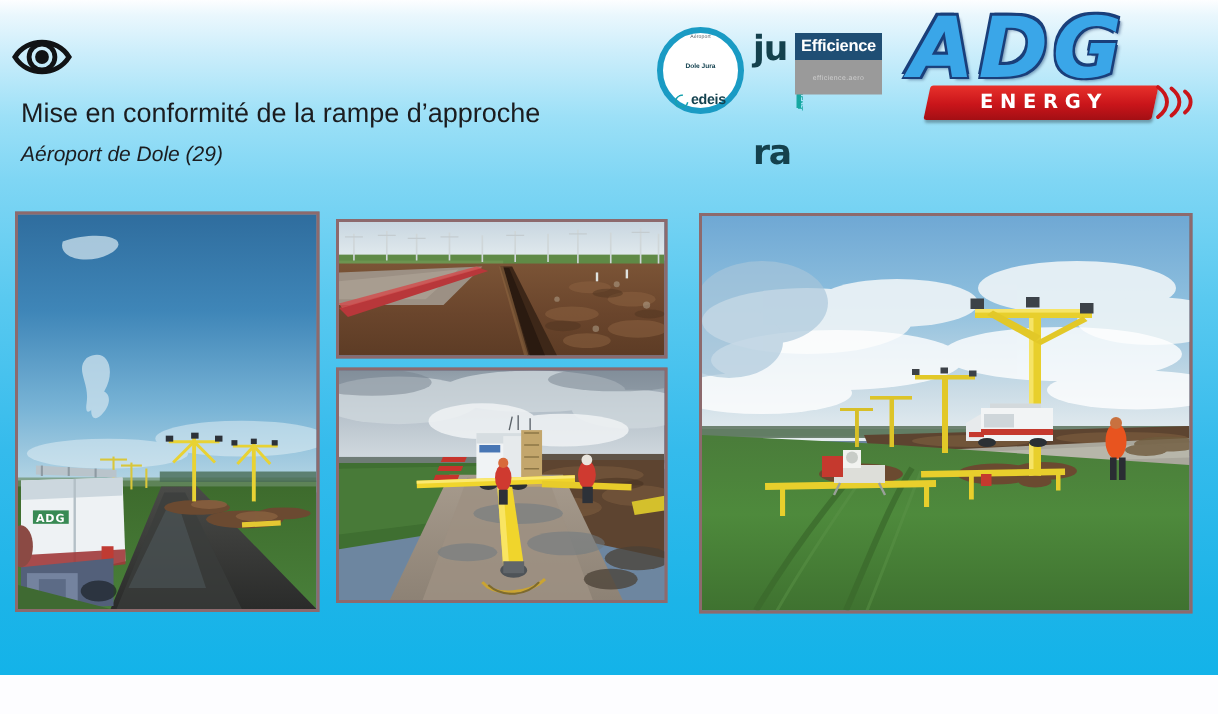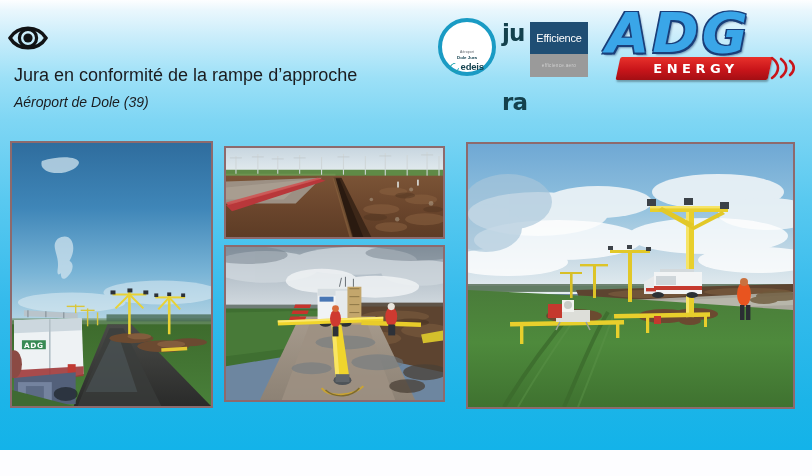--- a/index.html
+++ b/index.html
@@ -107,21 +107,21 @@
     position: absolute;
     left: 4px; top: 10px;
     width: 58px; height: 58px;
     border-radius: 50%;
     background: #ffffff;
     border: 4px solid #1a9bc4;
     box-sizing: border-box;
     display: flex;
     flex-direction: column;
     align-items: center;
-    justify-content: flex-end;
+    justify-content: space-between;
   }
   #logo-edeis .ed-top {
     font-size: 3.4px;
     line-height: 4.4px;
     color: #5a6168;
     letter-spacing: 0.1px;
     text-align: center;
   }
   #logo-edeis .ed-mid {
     font-size: 4.4px;
@@ -187,28 +187,29 @@
     background: #17a8a1;
   }
 
   
   #logo-efficience {
     position: absolute;
     left: 96px; top: 14px;
     width: 58px; height: 50px;
   }
   #logo-efficience .eff-top {
-    width: 58px; height: 32px;
+    width: 58px; height: 18px;
     background: #1f4e74;
     display: flex;
     align-items: center;
     justify-content: center;
     color: #ffffff;
     font-size: 11px;
     letter-spacing: -0.2px;
+    font-weight: bold;
   }
   #logo-efficience .eff-bottom {
     width: 58px; height: 23px;
     background: #9a9a9a;
     display: flex;
     align-items: center;
     justify-content: center;
     color: #cfcfcf;
     font-size: 4.6px;
     letter-spacing: 0.3px;
@@ -291,22 +292,22 @@
   <div id="header">
 
     <div id="eye-icon">
       <svg viewBox="0 0 40 34" class="ph-svg" aria-hidden="true">
         <path d="M2 17 C10 4, 30 4, 38 17 C30 30, 10 30, 2 17 Z" fill="none" stroke="#111315" stroke-width="3.4"></path>
         <circle cx="20" cy="17" r="8.6" fill="none" stroke="#111315" stroke-width="3.2"></circle>
         <circle cx="20" cy="17" r="4.6" fill="#111315"></circle>
       </svg>
     </div>
 
-    <div id="subtitle">Jura en conformité de la rampe d’approche</div>
-    <div id="location">Aéroport de Dole (39)</div>
+    <div id="subtitle">Mise en conformité de la rampe d’approche</div>
+    <div id="location">Aéroport de Dole (29)</div>
 
     <div id="logo-row">
 
       <div id="logo-edeis">
         <div class="ed-top">Aéroport</div>
         <div class="ed-mid">Dole Jura</div>
         <div class="ed-brand">
           <span class="ed-mark"></span>
           <span class="ed-name">edeis</span>
         </div>

